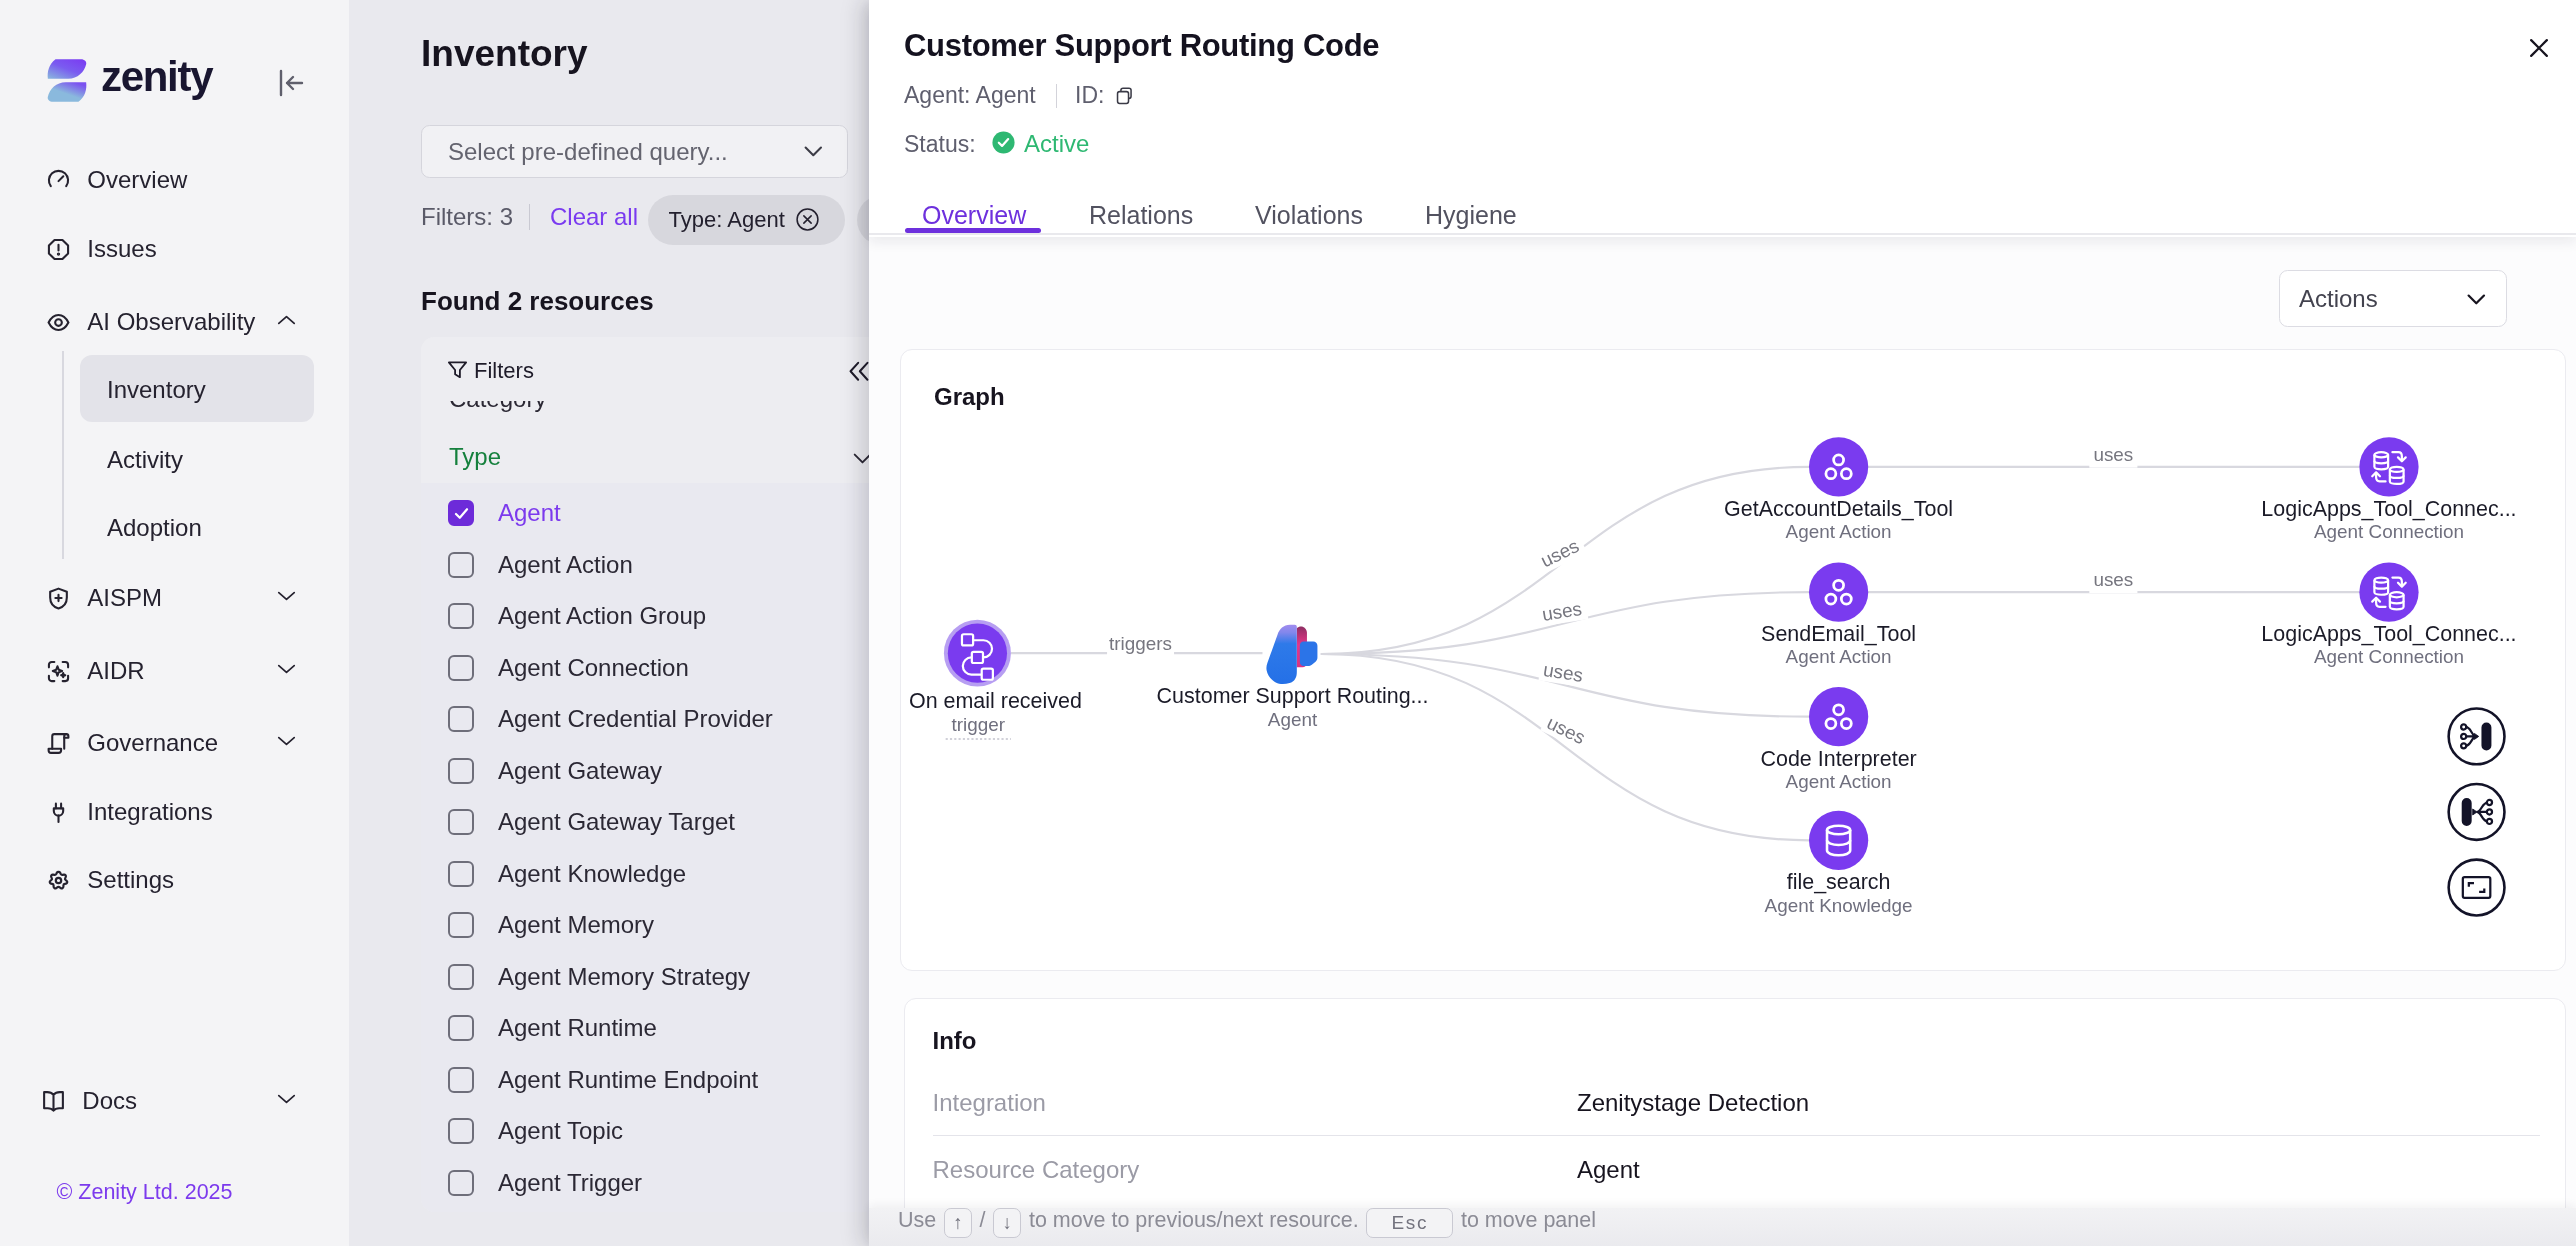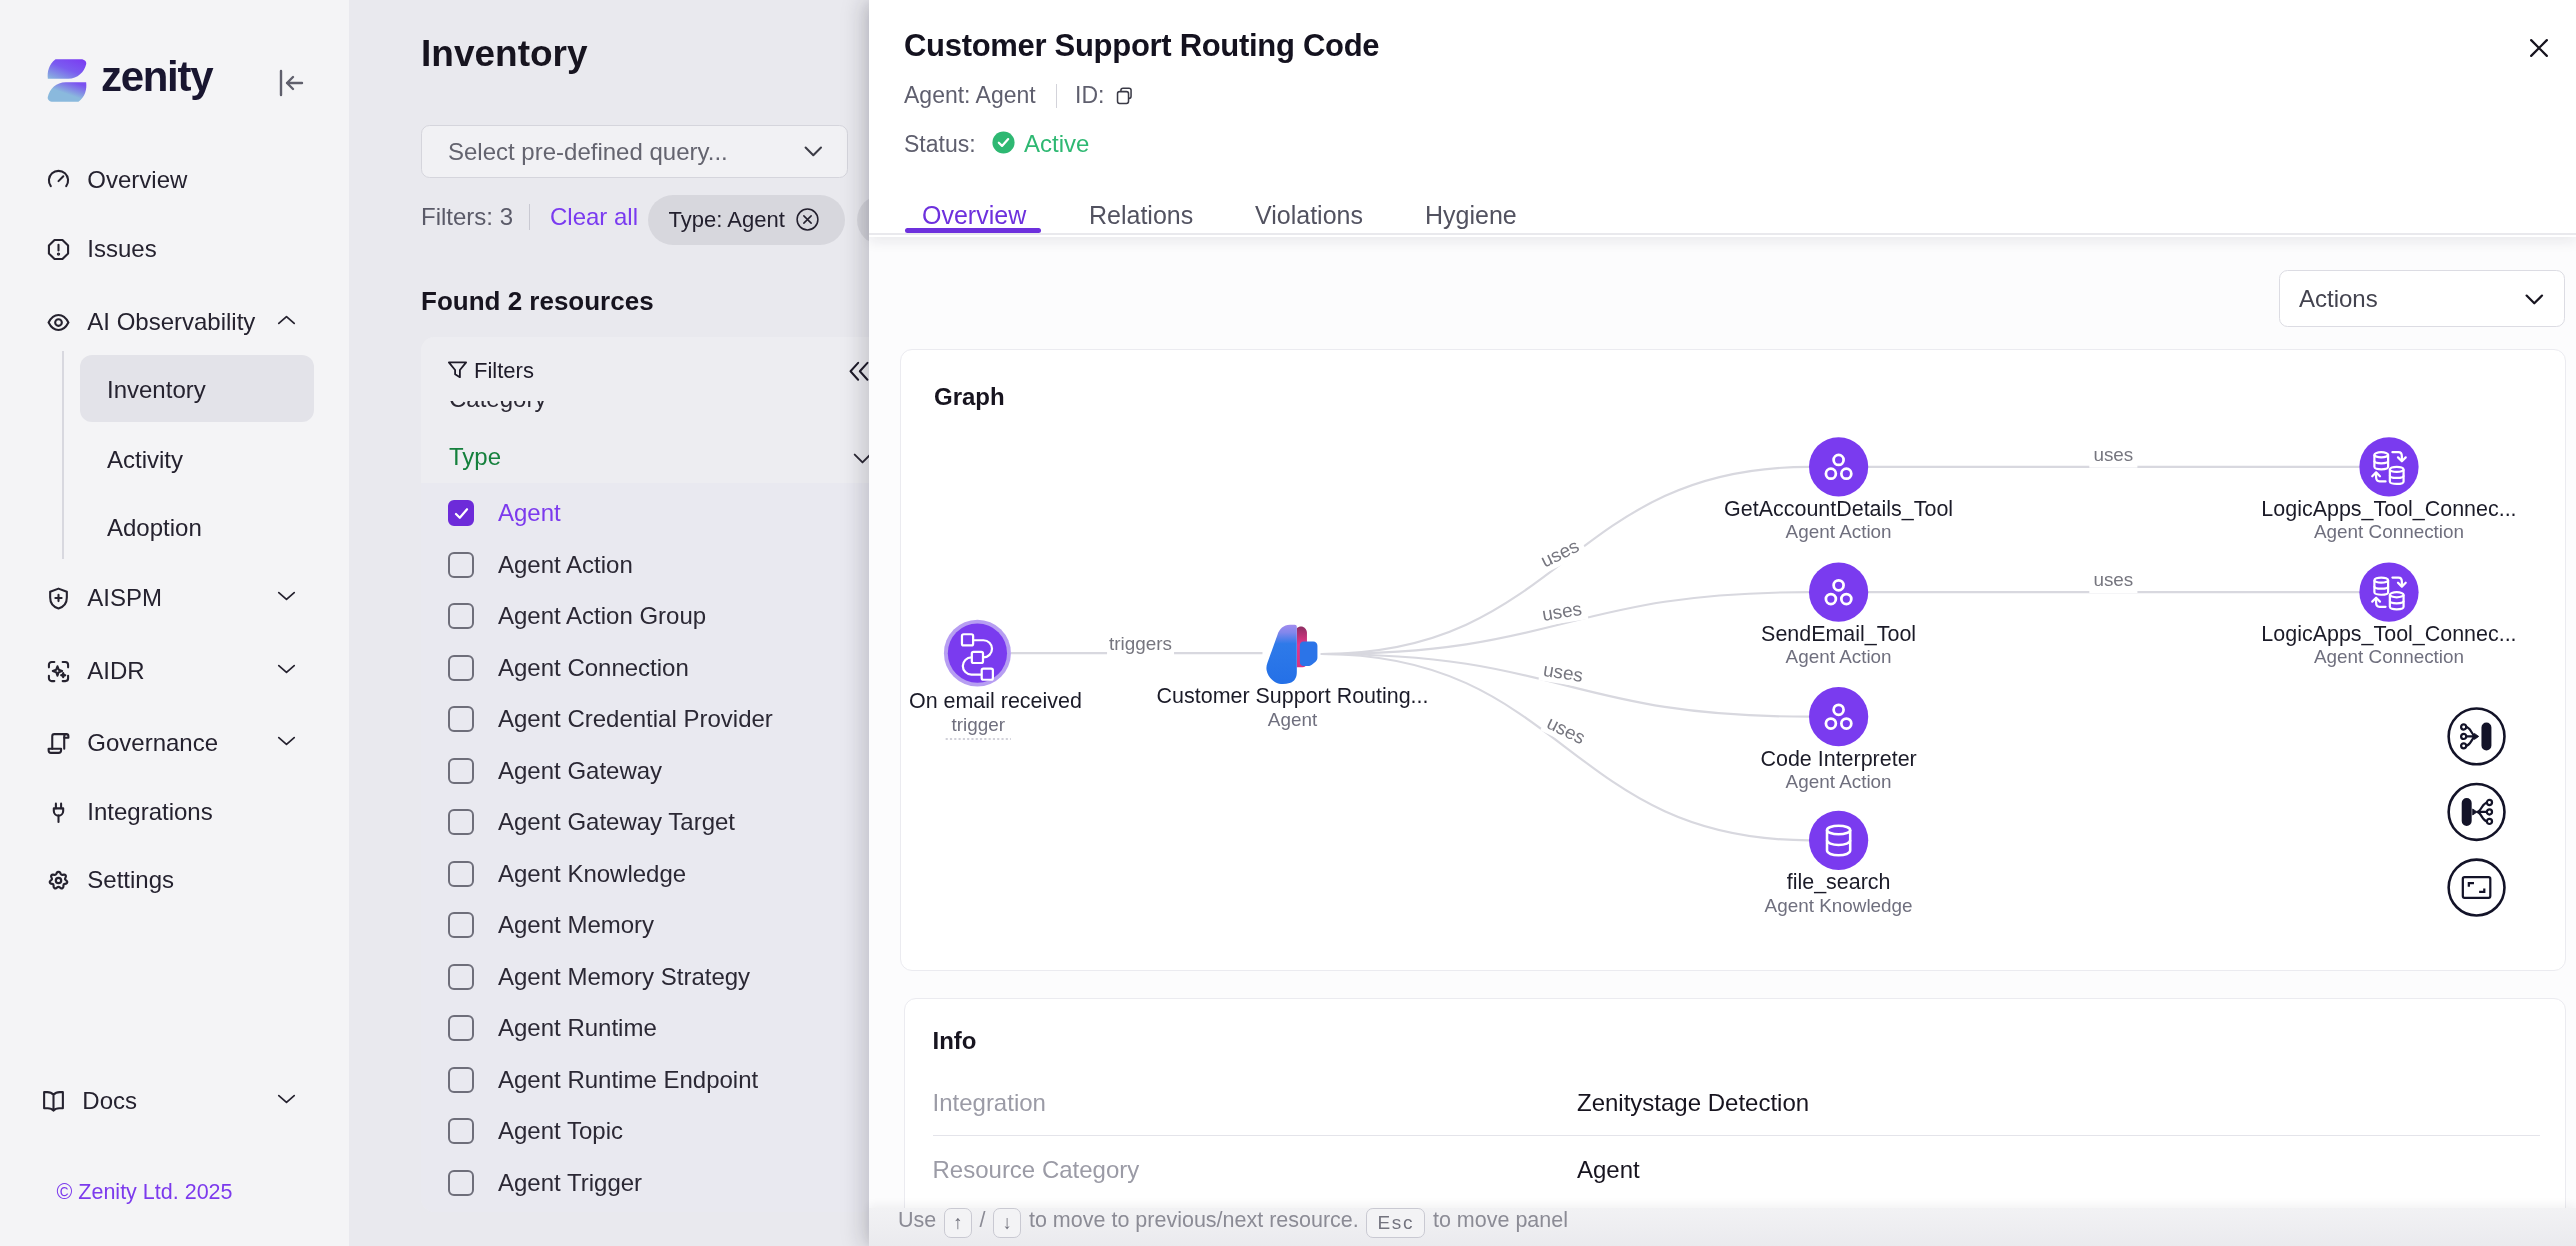--- a/index.html
+++ b/index.html
@@ -281,21 +281,21 @@
       </svg>
 
     <div class="abs" style="left:53px;top:201px;font-size:25px;color:#6d30dd">Overview</div>
     <div class="abs" style="left:220px;top:201px;font-size:25px;color:#525260">Relations</div>
     <div class="abs" style="left:386px;top:201px;font-size:25px;color:#525260">Violations</div>
     <div class="abs" style="left:556px;top:201px;font-size:25px;color:#525260">Hygiene</div>
     <div class="abs" style="left:0;top:233px;width:1707px;height:1.7px;background:#e9e9ed"></div>
     <div class="abs" style="left:36px;top:228px;width:136px;height:5.2px;border-radius:2.6px;background:#6d30dd"></div>
   </div>
 
-  <div class="abs" style="left:1410px;top:270px;width:286px;height:57px;background:#fff;border:0.9px solid #dcdce3;border-radius:8.6px;">
+  <div class="abs" style="left:1410px;top:270px;width:228px;height:57px;background:#fff;border:0.9px solid #dcdce3;border-radius:8.6px;">
     <div style="position:absolute;left:19px;top:0;line-height:55px;font-size:24px;color:#43434f">Actions</div>
     <svg class="abs" style="right:19px;top:21.5px" width="20.6" height="13.7" viewBox="0 0 24 16" fill="none" stroke="#17141f" stroke-width="2.6" stroke-linecap="round" stroke-linejoin="round">
         <path d="M3 3 L12 12 L21 3"></path>
       </svg>
   </div>
 
   <div class="card" style="left:31px;top:349px;width:1666px;height:622px;">
     <div class="abs" style="left:33px;top:33px;font-size:24px;font-weight:bold;color:#17141f">Graph</div>
     <svg class="abs" style="left:0;top:0" width="1664" height="620" viewBox="1048 407 1938 722" font-family="Liberation Sans, sans-serif">
 
@@ -482,18 +482,18 @@
     <div class="abs" style="left:672px;top:157px;font-size:24px;color:#17141f">Agent</div>
   </div>
 
   <div class="abs" style="left:0;top:1208px;width:1707px;height:39px;background:linear-gradient(#f2f2f4,#eaeaee);box-shadow:0 -3.4px 8.6px rgba(30,30,50,0.06);">
     <div style="position:absolute;left:29px;top:0;height:39px;display:flex;align-items:flex-start;font-size:21.5px;color:#8b8b95;gap:7.7px">
       <span>Use</span>
       <span class="kbd">↑</span>
       <span>/</span>
       <span class="kbd">↓</span>
       <span>to move to previous/next resource.</span>
-      <span class="kbd" style="width:auto;padding:0 10px;letter-spacing:1.7px">Esc</span>
+      <span class="kbd" style="width:auto;padding:0 24px;letter-spacing:1.7px">Esc</span>
       <span>to move panel</span>
     </div>
   </div>
 </div>
 
 
 </body></html>

